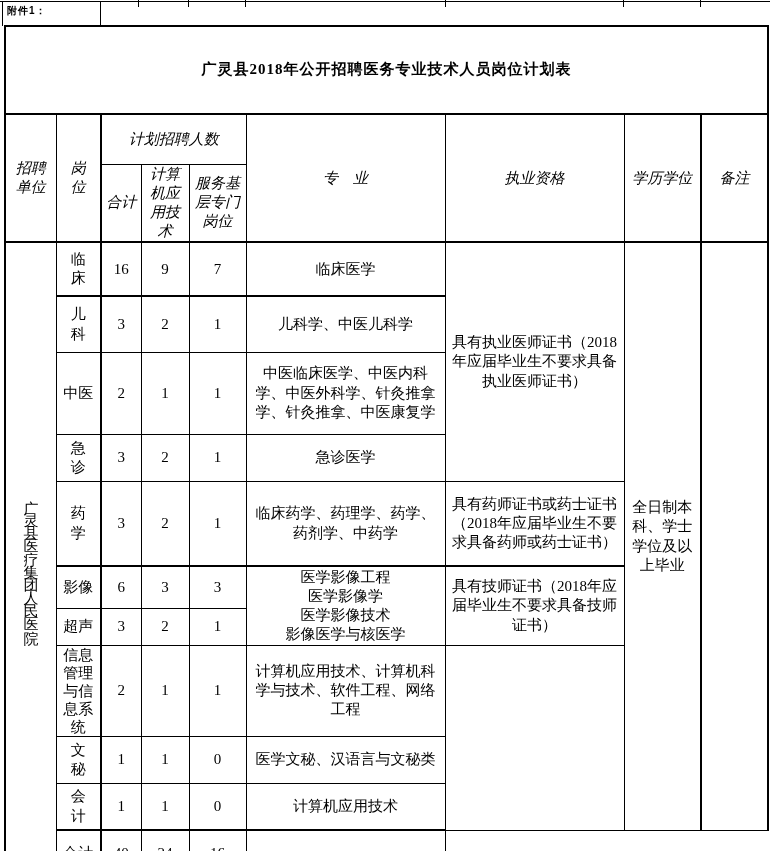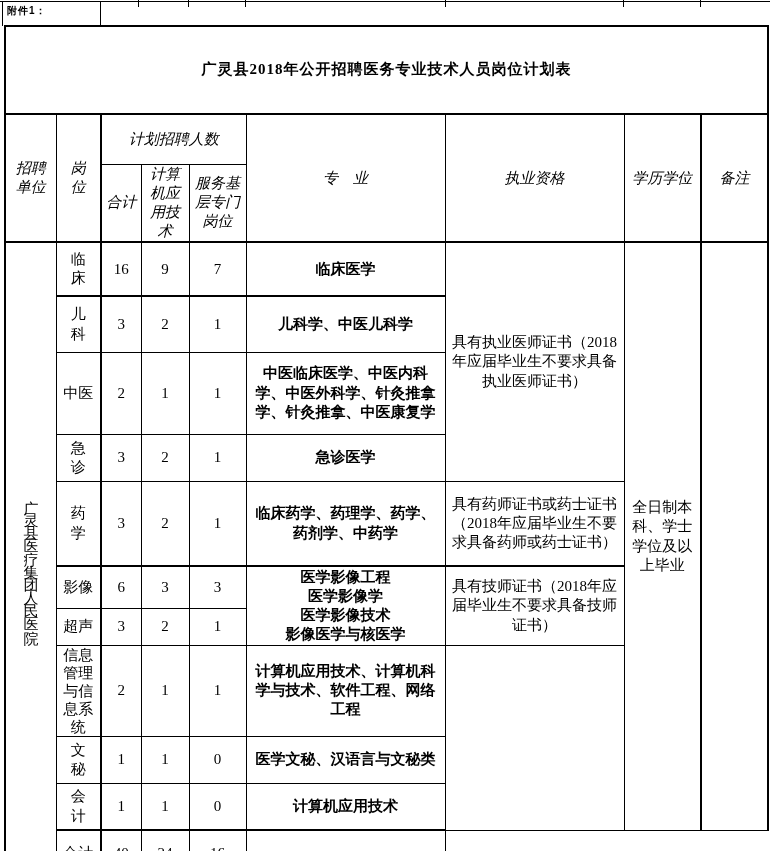--- a/index.html
+++ b/index.html
@@ -21,21 +21,21 @@
   table.main td{
     border:1px solid #000;text-align:center;vertical-align:middle;
     padding:0 2px;font-size:15px;line-height:1.28;overflow:hidden;
     word-break:break-all;
   }
   .pre{white-space:pre-line;}
   .title-cell{font-size:27px;font-weight:bold;letter-spacing:1px;}
   .hd{font-size:16px;font-style:italic;}
   .subhd-wrap{vertical-align:top;line-height:21px;padding-top:1px;}
   .num{font-size:15px;}
-  .major{line-height:1.32;font-weight:bold;}
+  .major{line-height:1.32;}
   .qual{line-height:1.3;padding:0 3px;}
   .b-l2{border-left-width:2px !important;}
   .b-r2{border-right-width:2px !important;}
   .b-t2{border-top-width:2px !important;}
   .b-b2{border-bottom-width:2px !important;}
   .noborder{border:none !important;background:transparent;}
   .vtext{
     writing-mode:vertical-lr;text-orientation:upright;
     margin:0 auto;letter-spacing:13px;font-size:15px;line-height:1.1;
   }

